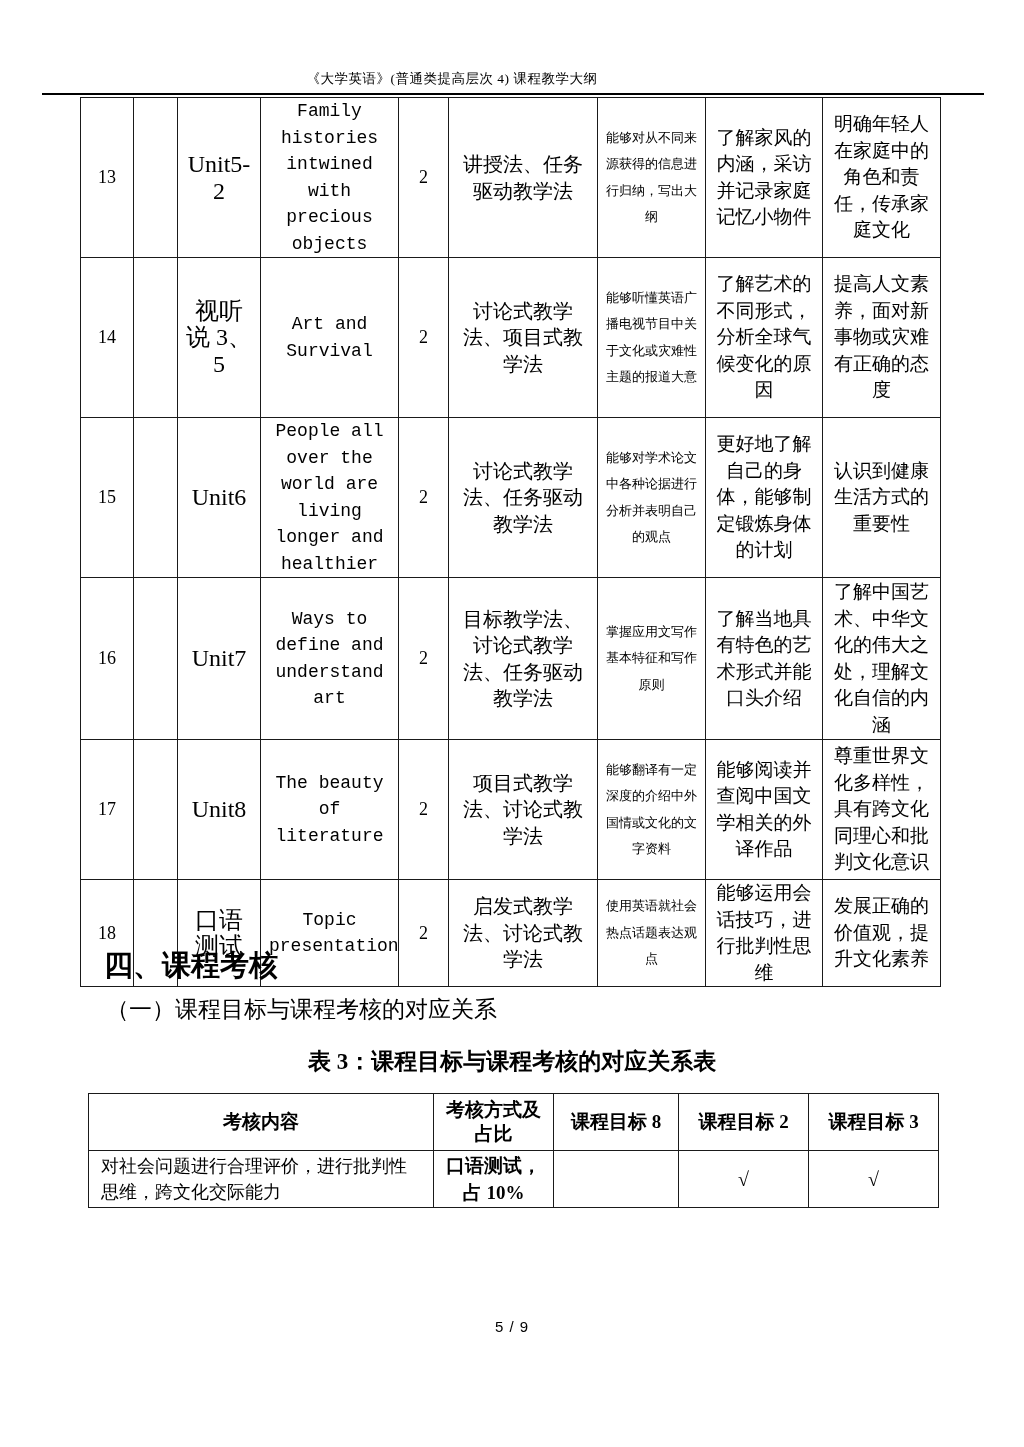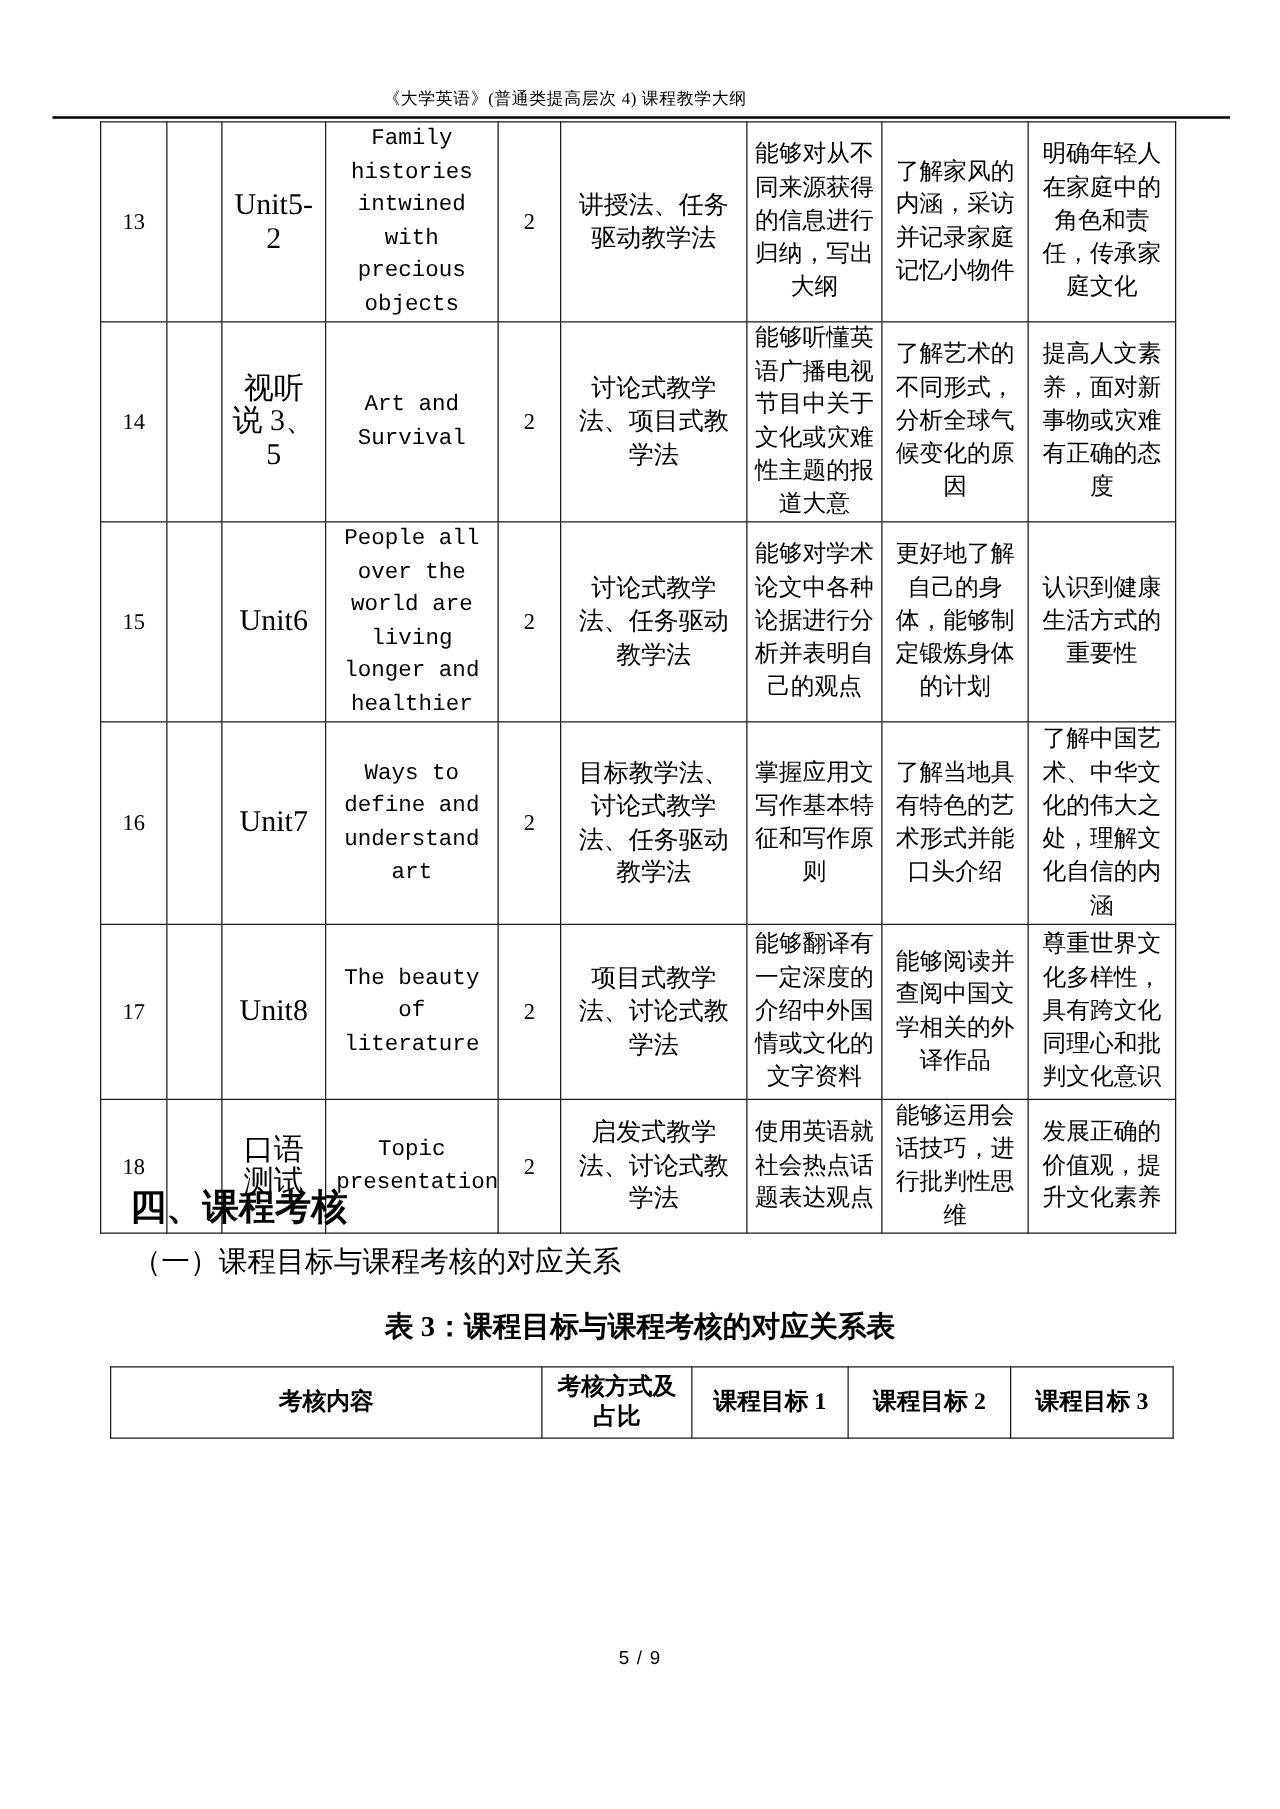--- a/index.html
+++ b/index.html
@@ -14,21 +14,21 @@
   
   table{border-collapse:collapse;table-layout:fixed;}
   td,th{border:1px solid #1a1a1a;vertical-align:middle;text-align:center;
     padding:0 6px;line-height:26.5px;overflow:hidden;}
   .schedule-table{position:absolute;top:97px;left:80px;width:860px;}
   .c-no,.c-hours{font-size:18px;}
   .c-group{font-size:18px;}
   .c-unit{font-size:24px;}
   .c-topic{font-size:18px;padding:0 8px;font-family:Liberation Mono, monospace;}
   .c-methods{font-size:20px;}
-  .c-obj1{font-size:19px;}
+  .c-obj1{font-size:13px;}
   .c-obj2{font-size:19px;}
   .c-obj3{font-size:19px;}
   
   .section-heading{position:absolute;top:946px;left:104px;font-size:29px;font-weight:bold;text-align:right;}
   .section-subheading{position:absolute;top:994px;left:106px;font-size:23px;}
   .table-caption{position:absolute;top:1046px;left:0;width:1024px;text-align:center;
     font-size:23px;font-weight:bold;}
   
   .assessment-table{position:absolute;top:1093px;left:88px;width:850px;}
   .a-head{font-size:19px;font-weight:bold;line-height:24px;}
@@ -138,20 +138,27 @@
     <col style="width:345px">
       <col style="width:120px">
       <col style="width:125px">
     <col style="width:130px">
       <col style="width:130px">
   </colgroup>
   <tbody>
     <tr style="height:57px">
       <td class="a-head">考核内容</td>
       <td class="a-head">考核方式及占比</td>
-      <td class="a-head">课程目标 1</td>
+      <td class="a-head">课程目标 8</td>
       <td class="a-head">课程目标 2</td>
       <td class="a-head">课程目标 3</td>
+    </tr>
+    <tr style="height:57px">
+      <td class="a-content left">对社会问题进行合理评价，进行批判性思维，跨文化交际能力</td>
+      <td class="a-method">口语测试，占 10%</td>
+      <td class="a-goal"></td>
+      <td class="a-goal">√</td>
+      <td class="a-goal">√</td>
     </tr>
   </tbody>
 </table>
 
 <div class="page-footer">5 / 9</div>
 
 </body></html>

